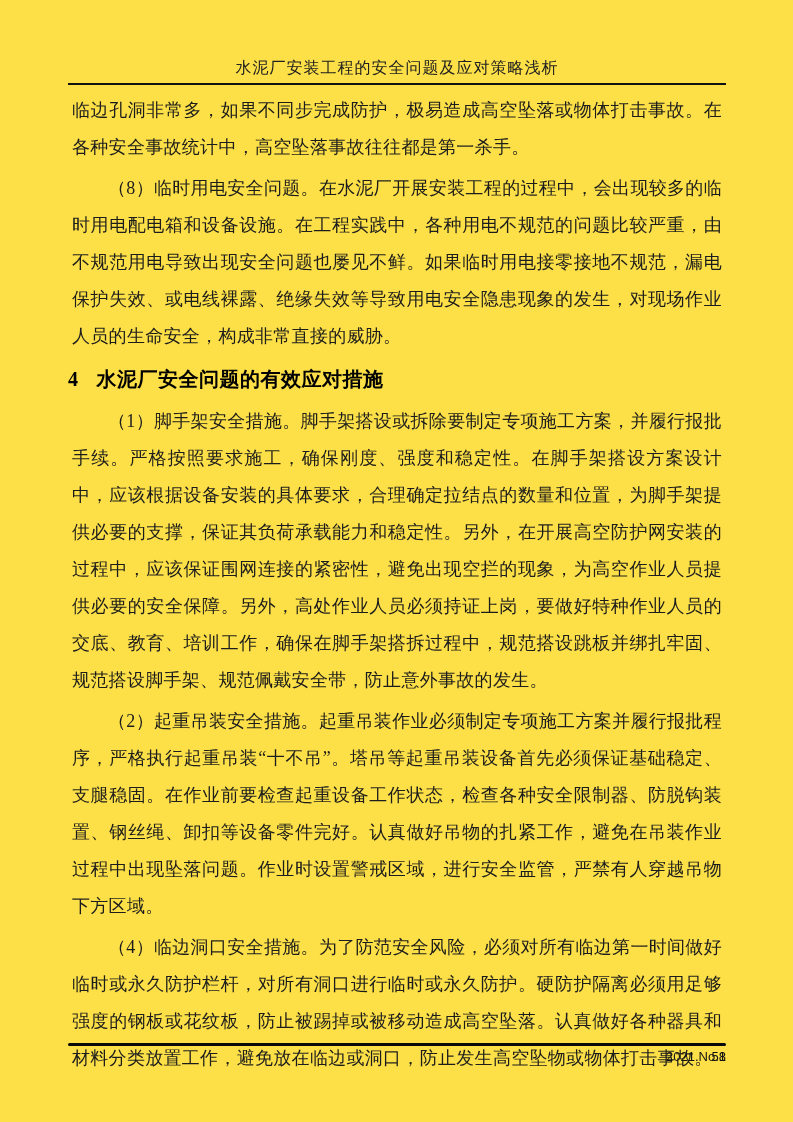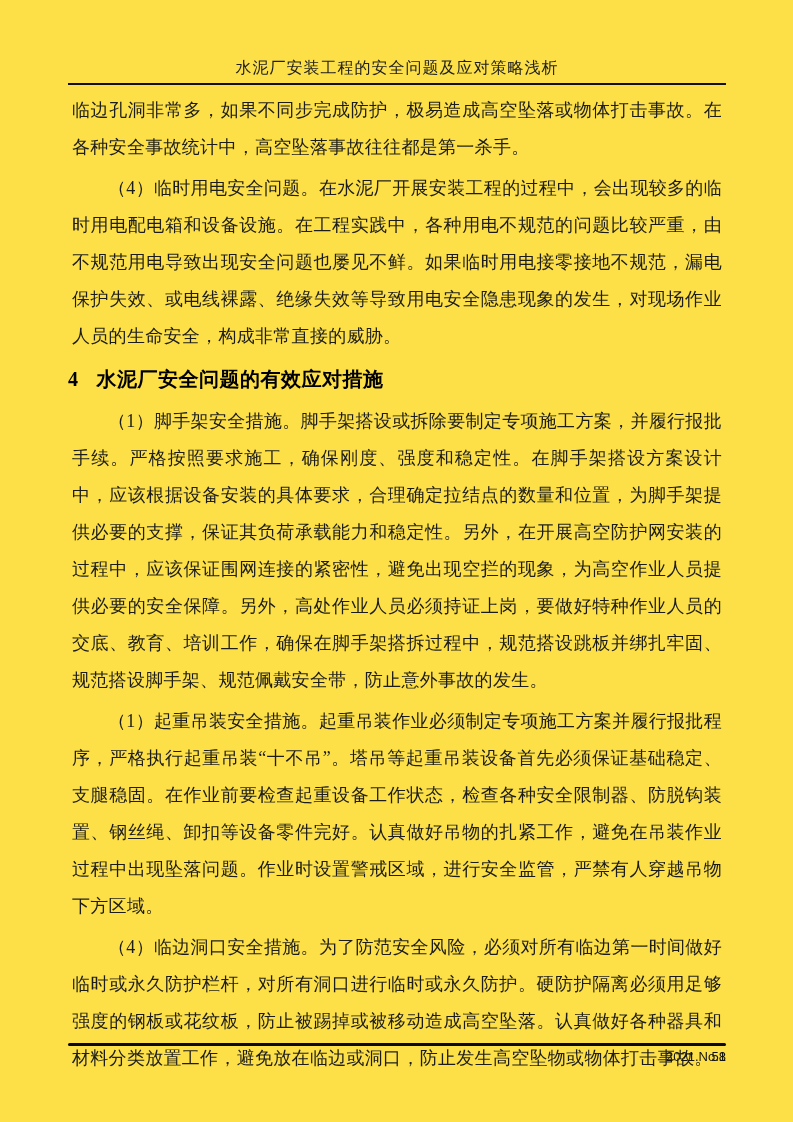--- a/index.html
+++ b/index.html
@@ -103,28 +103,28 @@
 
 <div class="page">
 
   <div class="header">
     <div class="header-title">水泥厂安装工程的安全问题及应对策略浅析</div>
     <div class="header-rule"></div>
   </div>
 
   <div class="body-text">
     <p class="para">临边孔洞非常多，如果不同步完成防护，极易造成高空坠落或物体打击事故。在各种安全事故统计中，高空坠落事故往往都是第一杀手。</p>
-    <p class="para indent">（4）临时用电安全问题。在水泥厂开展安装工程的过程中，会出现较多的临时用电配电箱和设备设施。在工程实践中，各种用电不规范的问题比较严重，由不规范用电导致出现安全问题也屡见不鲜。如果临时用电接零接地不规范，漏电保护失效、或电线裸露、绝缘失效等导致用电安全隐患现象的发生，对现场作业人员的生命安全，构成非常直接的威胁。</p>
+    <p class="para indent">（8）临时用电安全问题。在水泥厂开展安装工程的过程中，会出现较多的临时用电配电箱和设备设施。在工程实践中，各种用电不规范的问题比较严重，由不规范用电导致出现安全问题也屡见不鲜。如果临时用电接零接地不规范，漏电保护失效、或电线裸露、绝缘失效等导致用电安全隐患现象的发生，对现场作业人员的生命安全，构成非常直接的威胁。</p>
 
     <h2 class="section-heading">
       <span class="sec-num">4</span><span class="sec-title">水泥厂安全问题的有效应对措施</span>
     </h2>
 
     <p class="para indent">（1）脚手架安全措施。脚手架搭设或拆除要制定专项施工方案，并履行报批手续。严格按照要求施工，确保刚度、强度和稳定性。在脚手架搭设方案设计中，应该根据设备安装的具体要求，合理确定拉结点的数量和位置，为脚手架提供必要的支撑，保证其负荷承载能力和稳定性。另外，在开展高空防护网安装的过程中，应该保证围网连接的紧密性，避免出现空拦的现象，为高空作业人员提供必要的安全保障。另外，高处作业人员必须持证上岗，要做好特种作业人员的交底、教育、培训工作，确保在脚手架搭拆过程中，规范搭设跳板并绑扎牢固、规范搭设脚手架、规范佩戴安全带，防止意外事故的发生。</p>
-    <p class="para indent">（1）起重吊装安全措施。起重吊装作业必须制定专项施工方案并履行报批程序，严格执行起重吊装“十不吊”。塔吊等起重吊装设备首先必须保证基础稳定、支腿稳固。在作业前要检查起重设备工作状态，检查各种安全限制器、防脱钩装置、钢丝绳、卸扣等设备零件完好。认真做好吊物的扎紧工作，避免在吊装作业过程中出现坠落问题。作业时设置警戒区域，进行安全监管，严禁有人穿越吊物下方区域。</p>
+    <p class="para indent">（2）起重吊装安全措施。起重吊装作业必须制定专项施工方案并履行报批程序，严格执行起重吊装“十不吊”。塔吊等起重吊装设备首先必须保证基础稳定、支腿稳固。在作业前要检查起重设备工作状态，检查各种安全限制器、防脱钩装置、钢丝绳、卸扣等设备零件完好。认真做好吊物的扎紧工作，避免在吊装作业过程中出现坠落问题。作业时设置警戒区域，进行安全监管，严禁有人穿越吊物下方区域。</p>
     <p class="para indent">（4）临边洞口安全措施。为了防范安全风险，必须对所有临边第一时间做好临时或永久防护栏杆，对所有洞口进行临时或永久防护。硬防护隔离必须用足够强度的钢板或花纹板，防止被踢掉或被移动造成高空坠落。认真做好各种器具和材料分类放置工作，避免放在临边或洞口，防止发生高空坠物或物体打击事故。</p>
   </div>
 
   <div class="footer">
     <div class="footer-rule"></div>
     <div class="footer-row">
       <span class="page-number">58</span>
       <span class="issue">2021.No.1</span>
     </div>
   </div>

